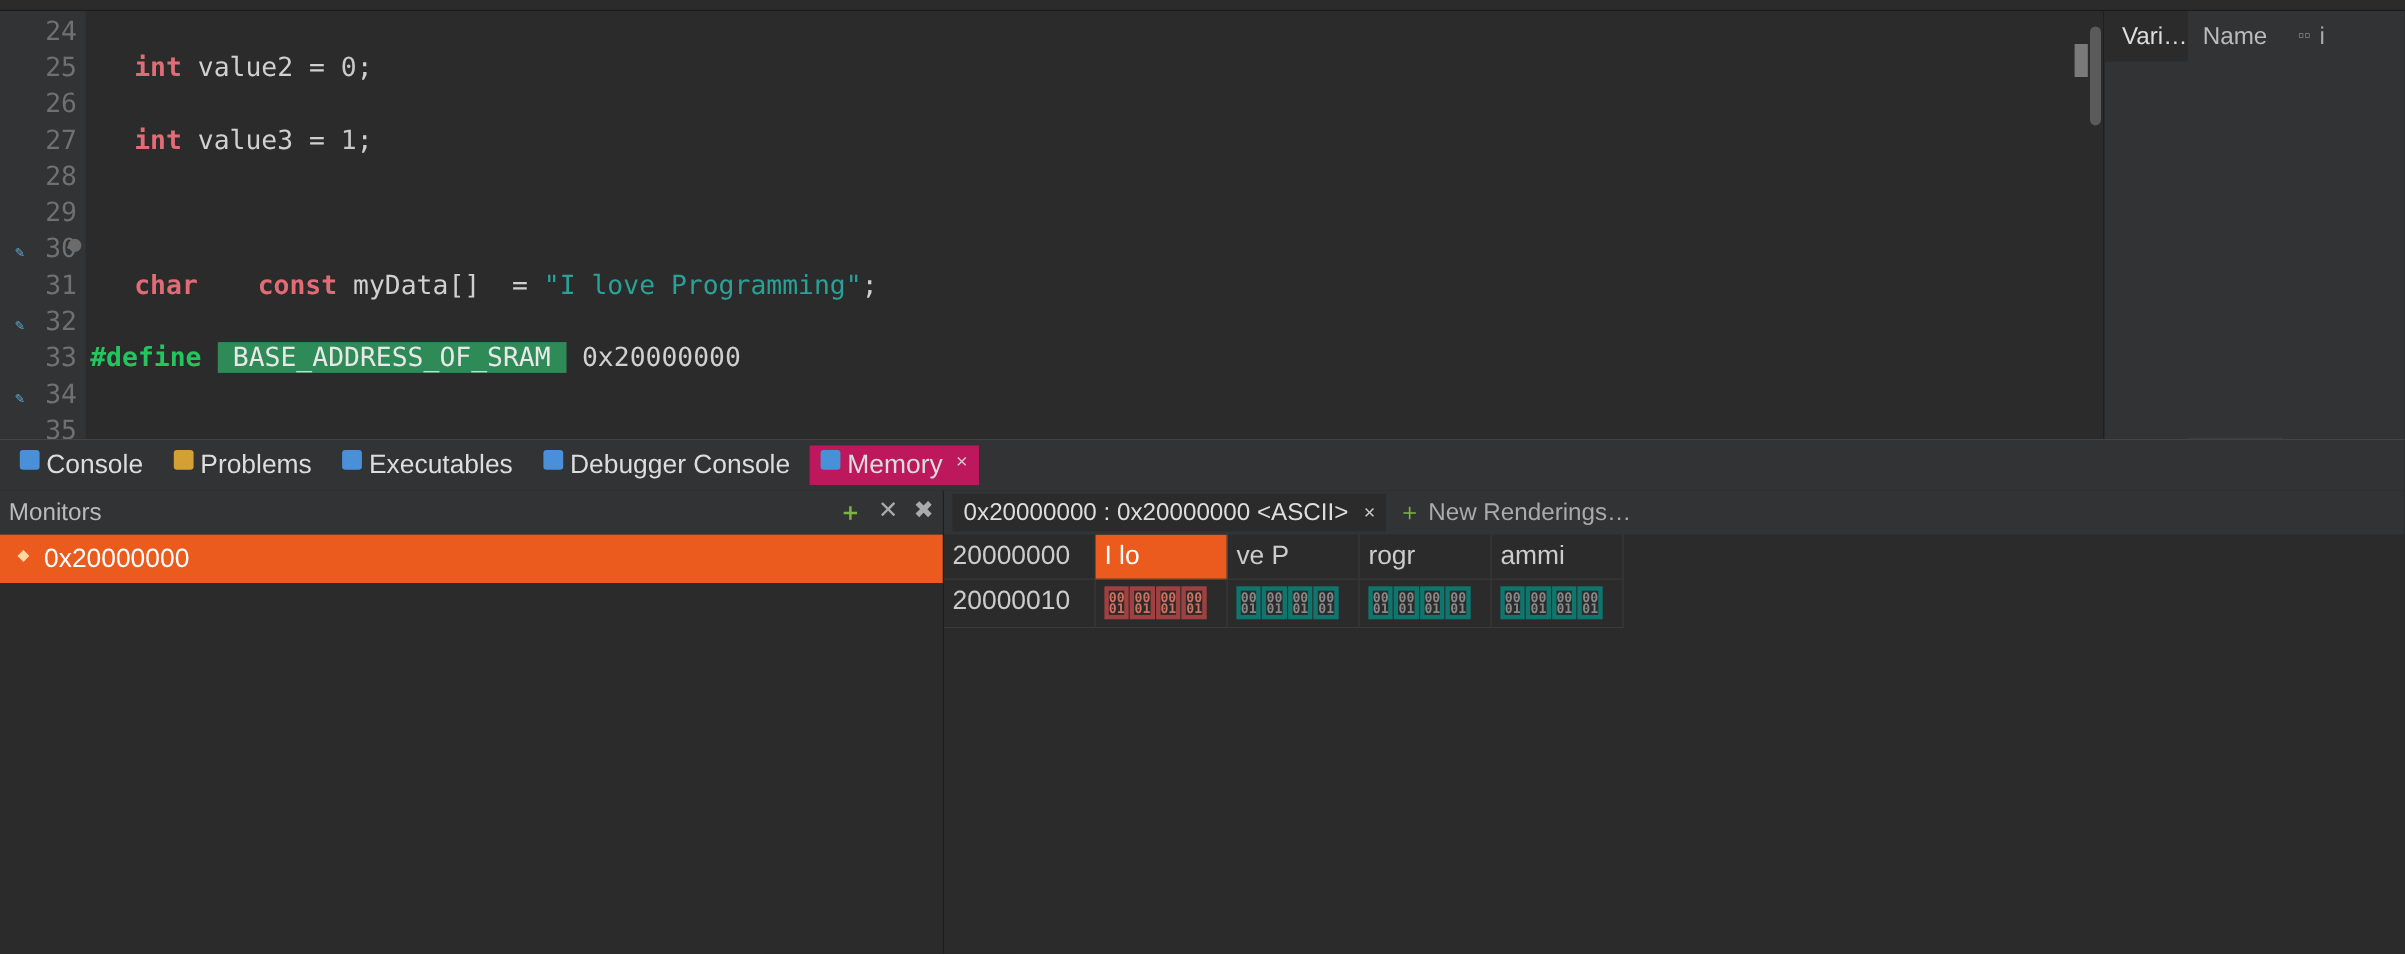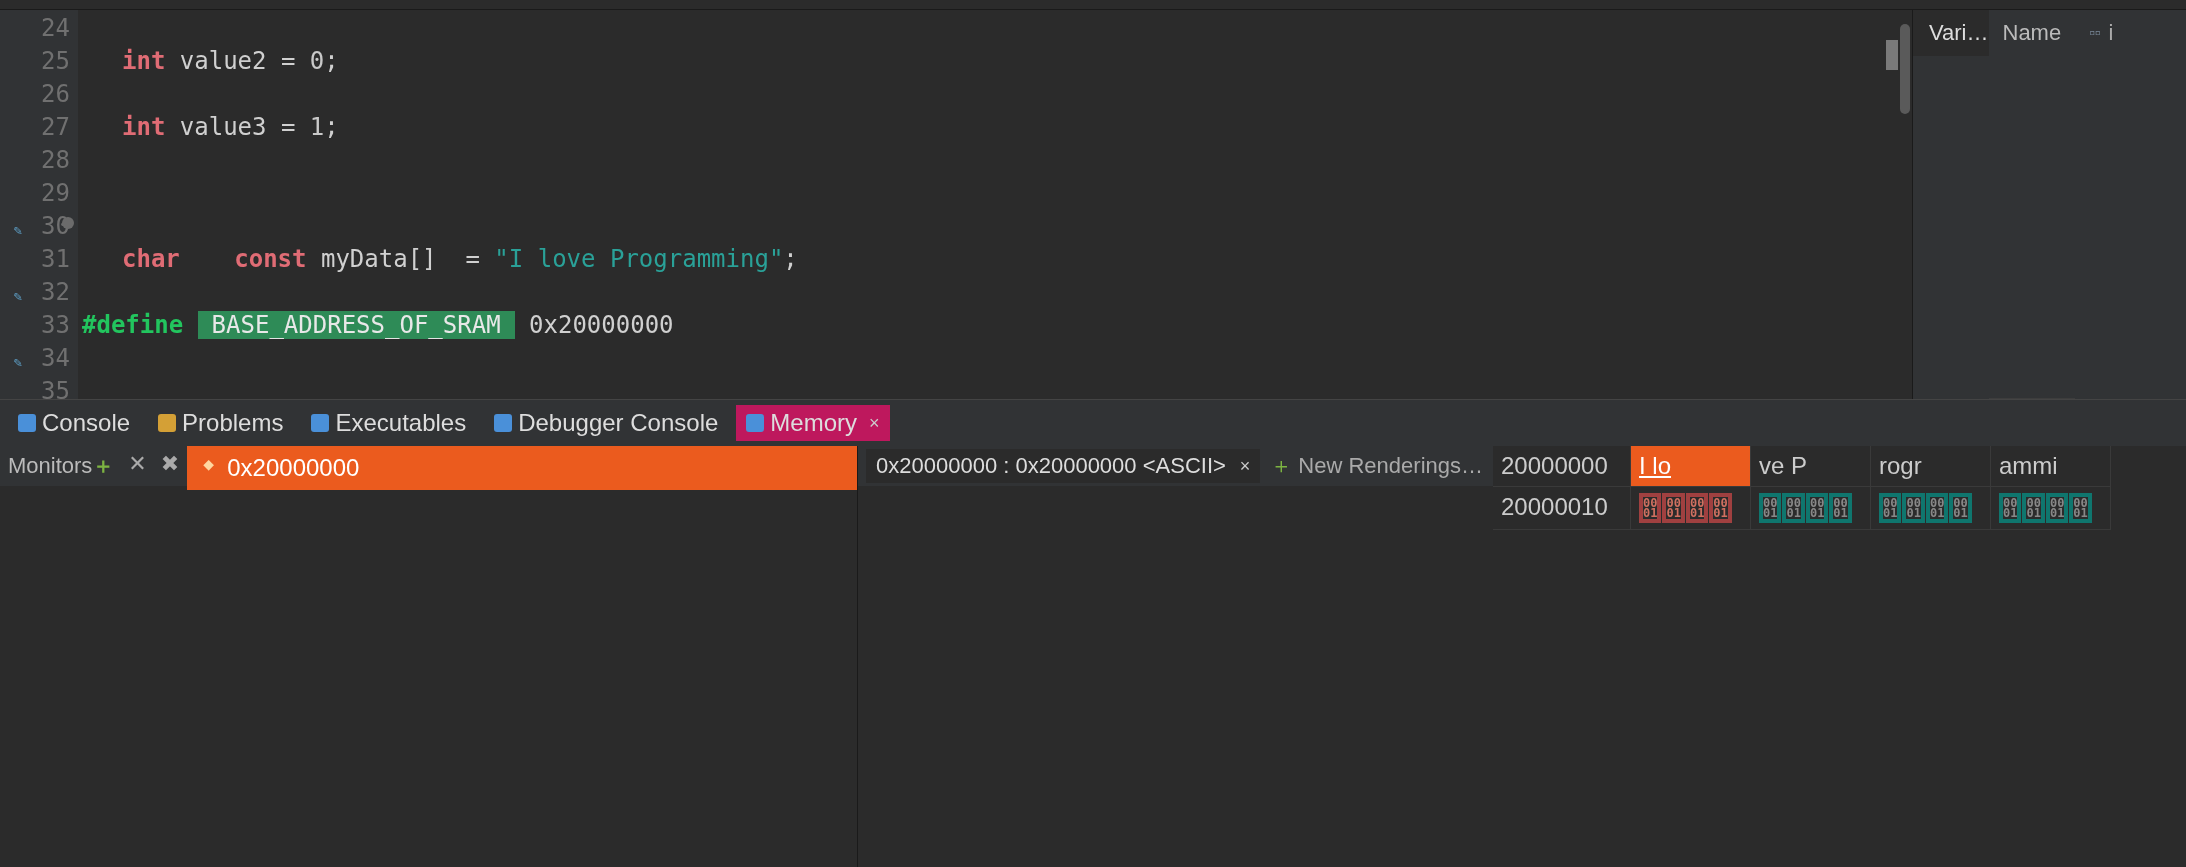--- a/index.html
+++ b/index.html
@@ -155,21 +155,21 @@
       align-items: center;
       height: 46px;
       background: #313335;
       padding-left: 8px;
       gap: 8px;
       font-size: 24px;
       color: #ddd;
     }
     .btab {
       display: flex;
-      align-items: center;
+      align-items: flex-start;
       gap: 6px;
       padding: 4px 10px;
       cursor: pointer;
     }
     .btab.active {
       background: #be185d;
     }
     .btab-icon {
       width: 18px;
       height: 18px;
@@ -182,20 +182,21 @@
     .btab-icon.blue   { background: #4a90d9; }
     .tab-close { font-size: 18px; color: #ccc; margin-left: 6px; }
     
     .bottom-body {
       flex: 1;
       display: flex;
     }
     .monitors-panel {
       width: 858px;
       display: flex;
+      flex-direction: column;
       border-right: 1px solid #1a1a1a;
     }
     .monitors-header {
       display: flex;
       align-items: center;
       justify-content: space-between;
       height: 40px;
       background: #313335;
       padding: 0 8px;
       color: #bbb;
@@ -224,20 +225,21 @@
       position: absolute;
       left: 16px;
       top: 10px;
       font-size: 14px;
       color: #ffd7a0;
     }
     
     .render-panel {
       flex: 1;
       display: flex;
+      flex-direction: column;
     }
     .render-tabs {
       height: 40px;
       background: #313335;
       display: flex;
       align-items: center;
       padding-left: 8px;
       font-size: 22px;
       color: #ddd;
     }
@@ -267,21 +269,21 @@
       font-family: "Segoe UI", sans-serif;
     }
     .mem-cell {
       padding: 6px 8px;
       border-right: 1px solid #3a3a3a;
       border-bottom: 1px solid #3a3a3a;
     }
     .mem-cell.addr { width: 138px; }
     .mem-cell.b { width: 120px; }
     .mem-row.header .mem-cell { background: #313335; color: #bbb; }
-    .mem-cell.sel { background: #eb5b1e; color: #fff; text-decoration: underline; }
+    .mem-cell.sel { background: #eb5b1e; color: #fff; }
     .mem-bin {
       display: inline-block;
       font-family: monospace;
       font-size: 12px;
       line-height: 10px;
       color: #888;
       border: 4px solid #0f766e;
       padding: 1px 0;
       margin-right: 1px;
       font-weight: bold;

